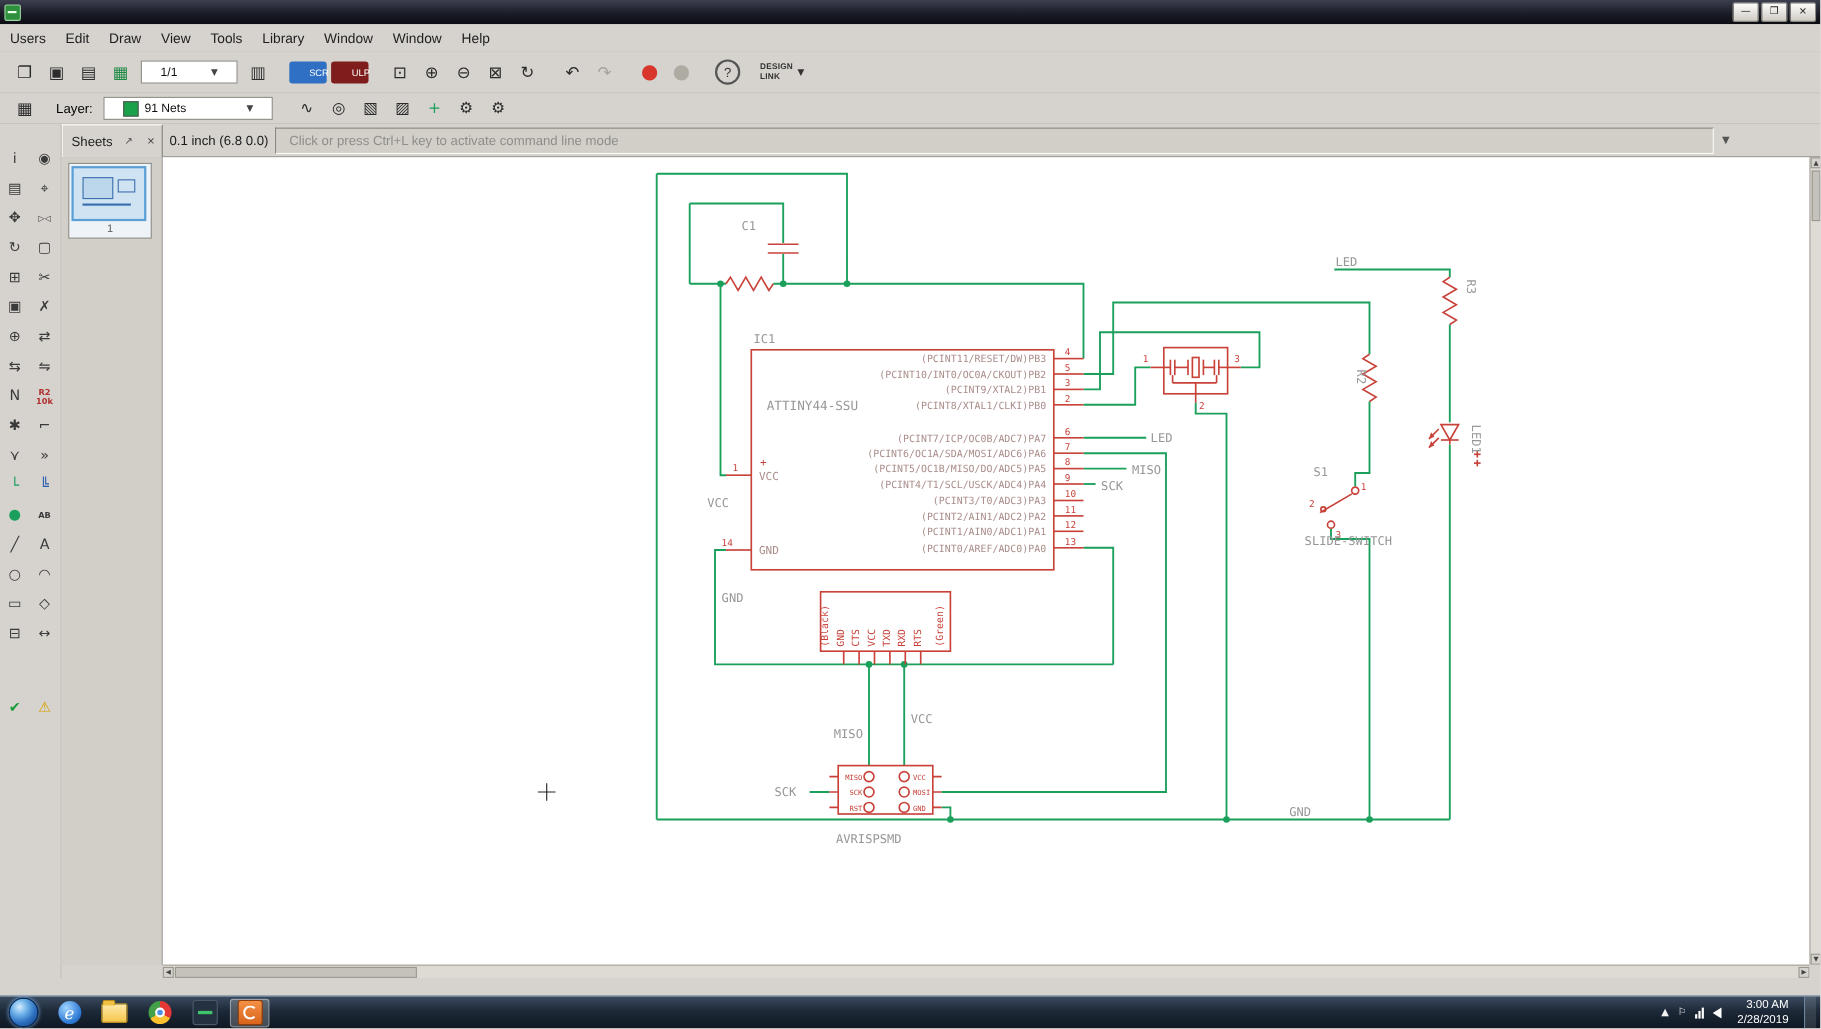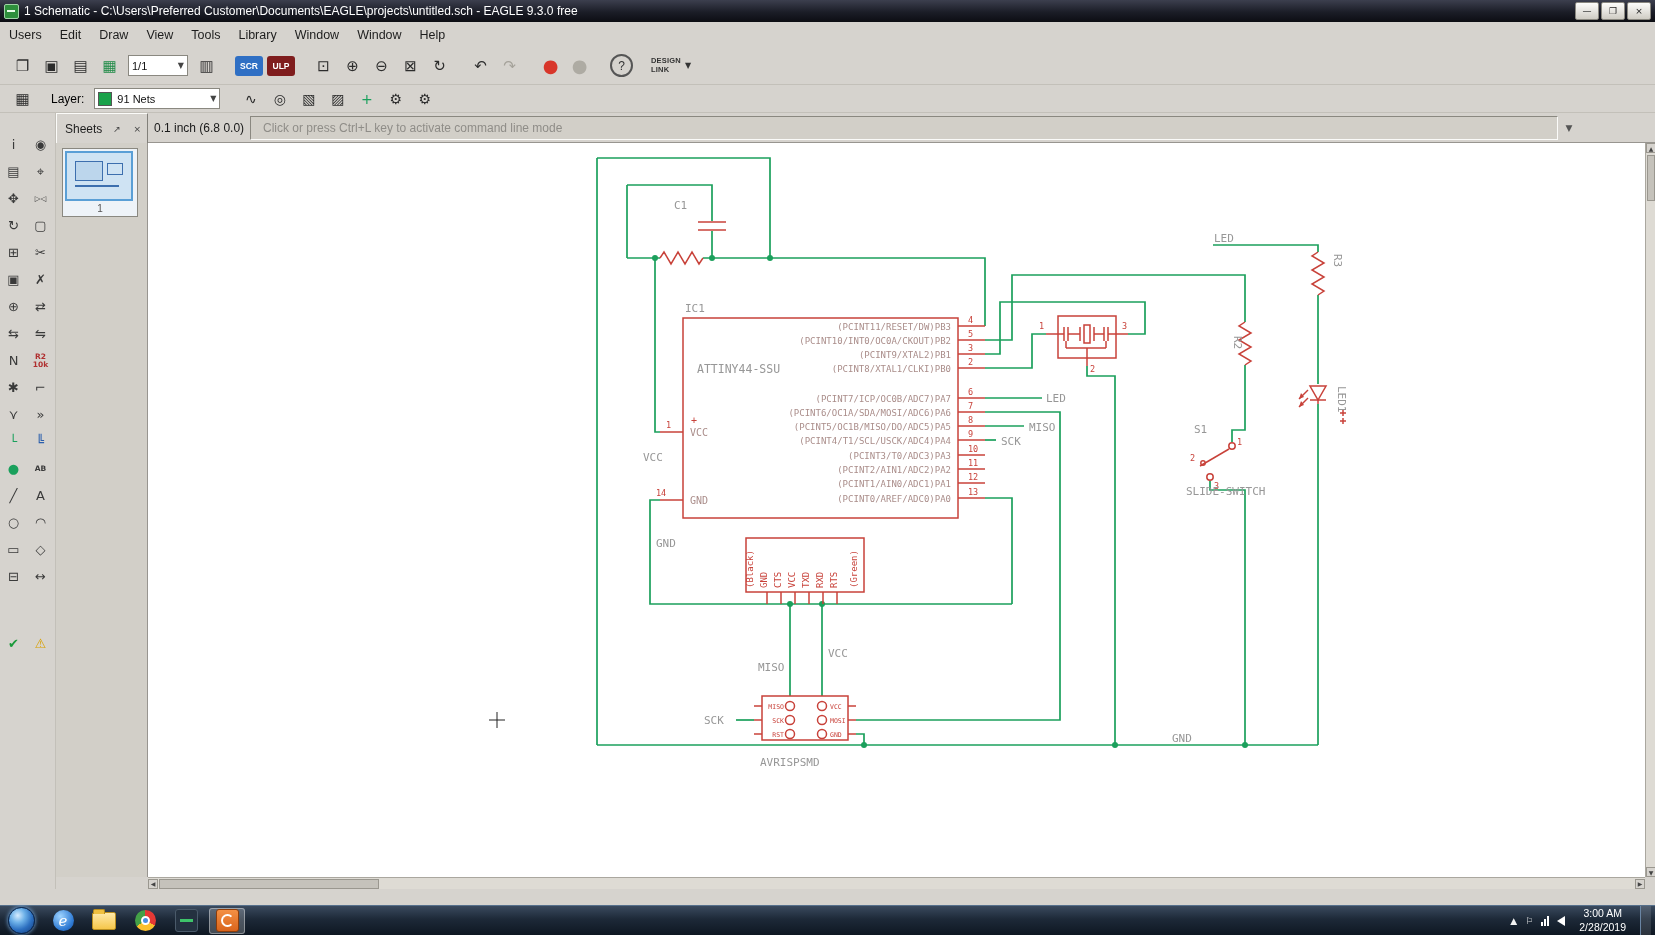--- a/index.html
+++ b/index.html
@@ -13,24 +13,24 @@
   .win-btn{width:22px;height:16px;background:linear-gradient(180deg,#fdfdfb,#cfccc4);border:1px solid #8a8880;border-radius:2px;color:#222;font-size:9px;display:flex;align-items:center;justify-content:center;font-family:"DejaVu Sans",sans-serif;}
   
   .menubar{left:0;top:22px;width:1655px;height:25px;background:#d6d3ce;display:flex;align-items:center;border-bottom:1px solid #c0bdb6;}
   .menu-item{padding:3px 9px;font-size:12.5px;color:#1d1d1d;}
   
   .toolbar{left:0;top:47px;width:1655px;height:38px;background:#d6d3ce;display:flex;align-items:center;border-bottom:1px solid #c3c0b9;padding-left:8px;box-sizing:border-box;}
   .tbtn{width:27px;height:27px;margin:0 1px;display:flex;align-items:center;justify-content:center;font-size:15px;color:#2c2c2c;font-family:"DejaVu Sans",sans-serif;white-space:pre-line;text-align:center;}
   .tbtn.green{color:#1e8a46;}
   .tbtn.disabled{color:#a5a29a;}
   .tsep{width:12px;height:27px;}
-  .select-box{height:19px;background:#fff;border:1px solid #8a8880;display:flex;align-items:center;font-size:11px;color:#111;padding:0 3px;margin:0 4px;}
+  .select-box{height:19px;background:#fff;border:1px solid #8a8880;display:flex;align-items:center;font-size:11px;color:#111;padding:0 17px;margin:0 4px;}
   .select-box .caret{margin-left:auto;font-size:8px;color:#444;padding-left:5px;font-family:"DejaVu Sans",sans-serif;}
   .sheet-select{width:52px;}
-  .scr{width:28px;height:20px;border-radius:3px;background:#2f6fc4;color:#fff;font-size:8.5px;font-weight:bold;display:flex;align-items:center;justify-content:center;margin:0 2px;}
+  .scr{width:14px;height:20px;border-radius:3px;background:#2f6fc4;color:#fff;font-size:8.5px;font-weight:normal;display:flex;align-items:center;justify-content:center;margin:0 2px;padding-left:20px;}
   .ulp{background:#7f1d1d;}
   .stopbtn{color:#d8362a;font-size:18px;}
   .gobtn{color:#aeaba3;font-size:18px;}
   .helpbtn{width:19px;height:19px;border:2px solid #555;border-radius:50%;font-size:12px;color:#333;display:flex;align-items:center;justify-content:center;margin:0 4px;}
   .design-link{display:flex;align-items:center;margin-left:14px;color:#333;}
   .design-link .txt{font-size:7.5px;line-height:1.15;font-weight:bold;letter-spacing:.2px;}
   .design-link .caret{font-size:8px;margin-left:4px;font-family:"DejaVu Sans",sans-serif;}
   .toolbar2{left:0;top:85px;width:1655px;height:28px;background:#d6d3ce;display:flex;align-items:center;border-bottom:1px solid #c3c0b9;padding-left:8px;box-sizing:border-box;}
   .layer-label{font-size:12px;color:#000000;margin:0 6px 0 14px;}
   .layer-select{width:118px;}
@@ -96,31 +96,30 @@
   .cp-icon{width:21px;height:21px;background:#243140;border:1px solid #4a5a6a;border-radius:3px;position:relative;}
   .cp-icon:after{content:"";position:absolute;left:4px;top:9px;width:13px;height:3px;background:#3ec46a;}
   .eagle-icon{width:21px;height:21px;background:linear-gradient(180deg,#f49044,#d9641c);border:1px solid #8e3c08;border-radius:3px;position:relative;}
   .eagle-icon:after{content:"";position:absolute;left:4px;top:4px;width:13px;height:13px;border-radius:50%;border:2px solid #fff;border-right-color:transparent;box-sizing:border-box;}
   .tray{margin-left:auto;display:flex;align-items:center;gap:8px;color:#f2f2f2;padding-right:4px;}
   .tray .glyph{font-size:9px;font-family:"DejaVu Sans",sans-serif;}
   .net-bars{display:flex;align-items:flex-end;gap:1px;height:11px;}
   .net-bars i{display:block;width:2px;background:#fff;}
   .net-bars i:nth-child(1){height:4px;}.net-bars i:nth-child(2){height:7px;}.net-bars i:nth-child(3){height:10px;}
   .vol-icon{width:0;height:0;border-top:5px solid transparent;border-bottom:5px solid transparent;border-right:8px solid #fff;}
-  .clock{font-size:10.5px;line-height:1.25;text-align:center;color:#fff;padding:0 6px;}
+  .clock{font-size:10.5px;line-height:1.25;text-align:right;color:#fff;padding:0 6px;}
   .show-desktop{width:10px;height:30px;background:rgba(255,255,255,.12);border-left:1px solid #6a85a3;}
 </style>
 </head>
 <body>
 
 <div id="app">
 
   <div class="abs titlebar">
     <div class="app-icon"></div>
-    <div>1 Schematic - C:\Users\Preferred Customer\Documents\EAGLE\projects\untitled.sch - EAGLE 9.3.0 free</div>
     <div class="win-controls">
       <div class="win-btn">—</div>
       <div class="win-btn">❐</div>
       <div class="win-btn">×</div>
     </div>
   </div>
 
   <div class="abs menubar">
       <div class="menu-item">Users</div>
       <div class="menu-item">Edit</div>

